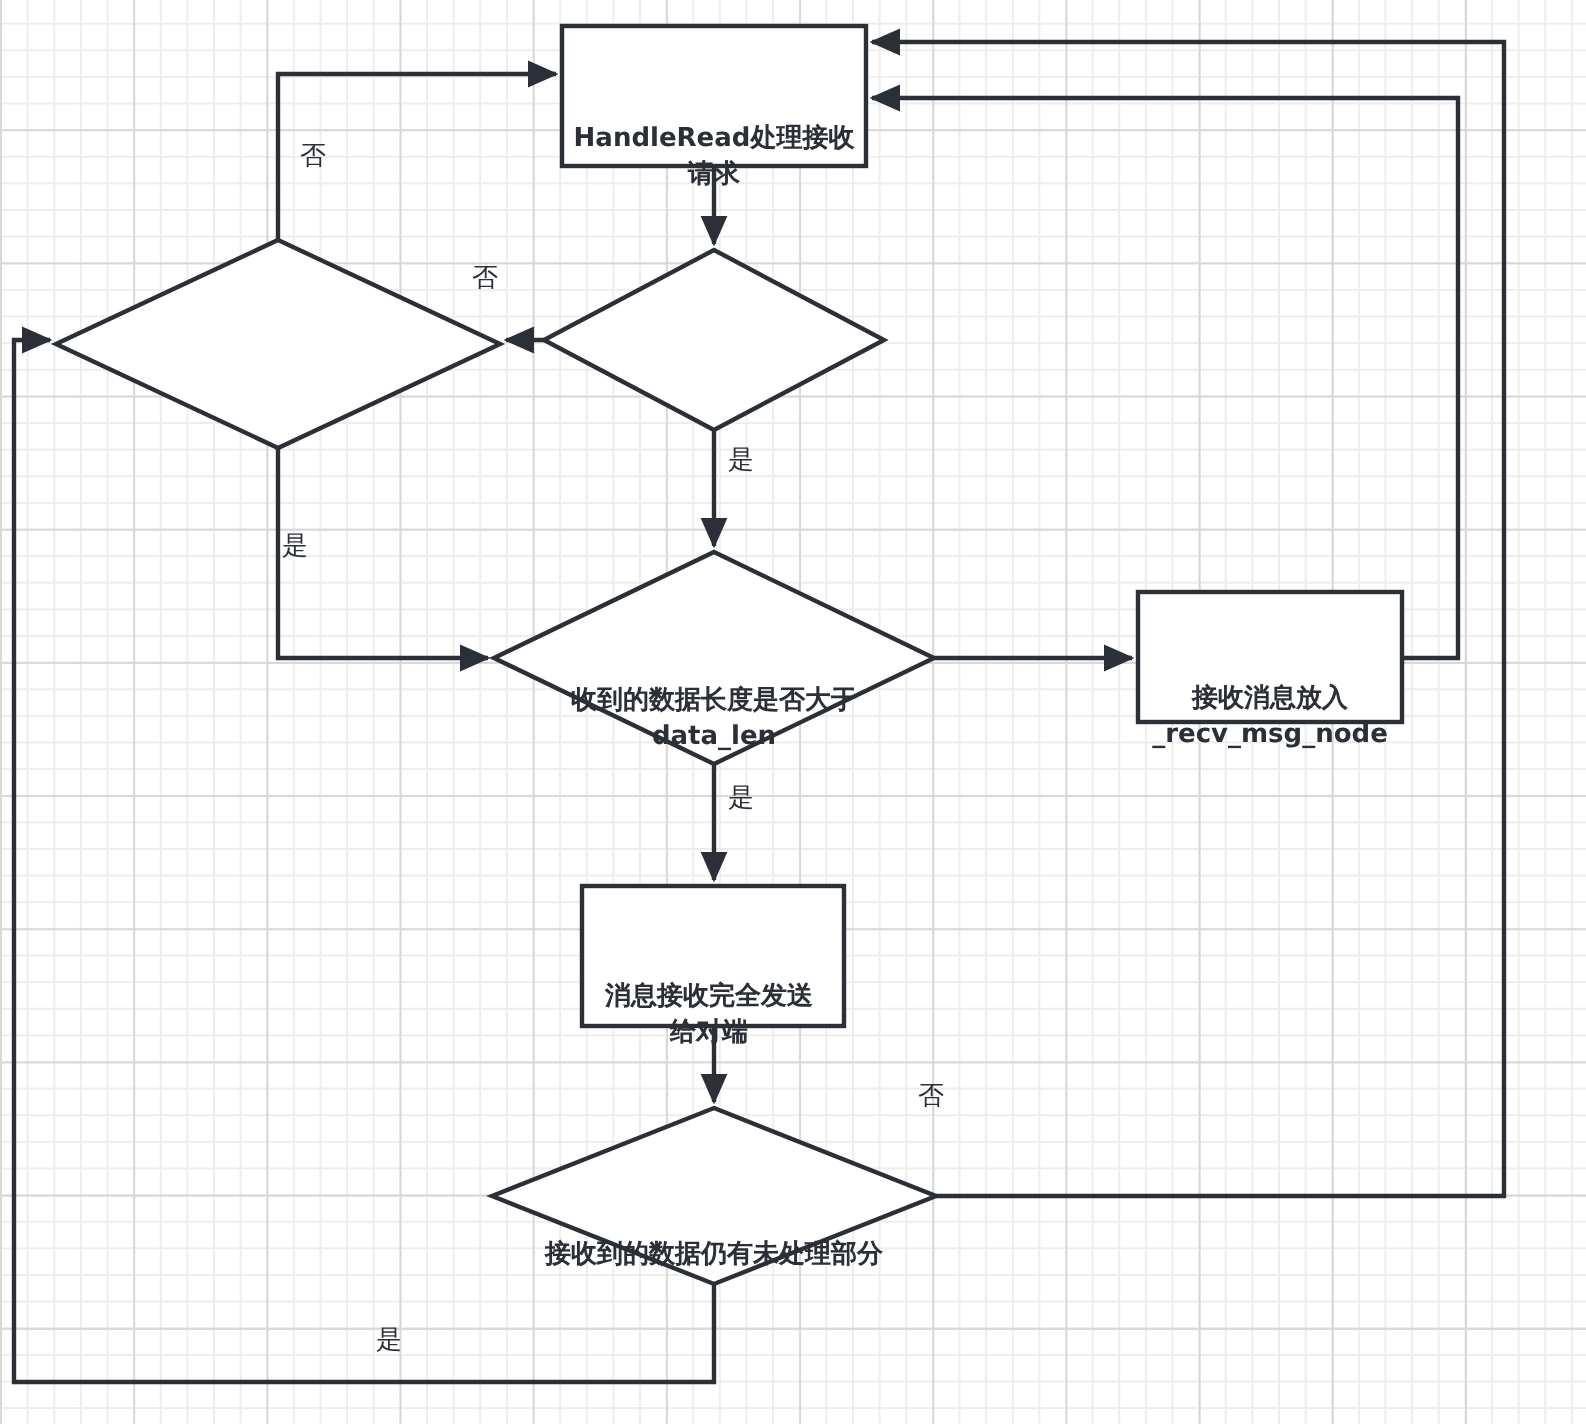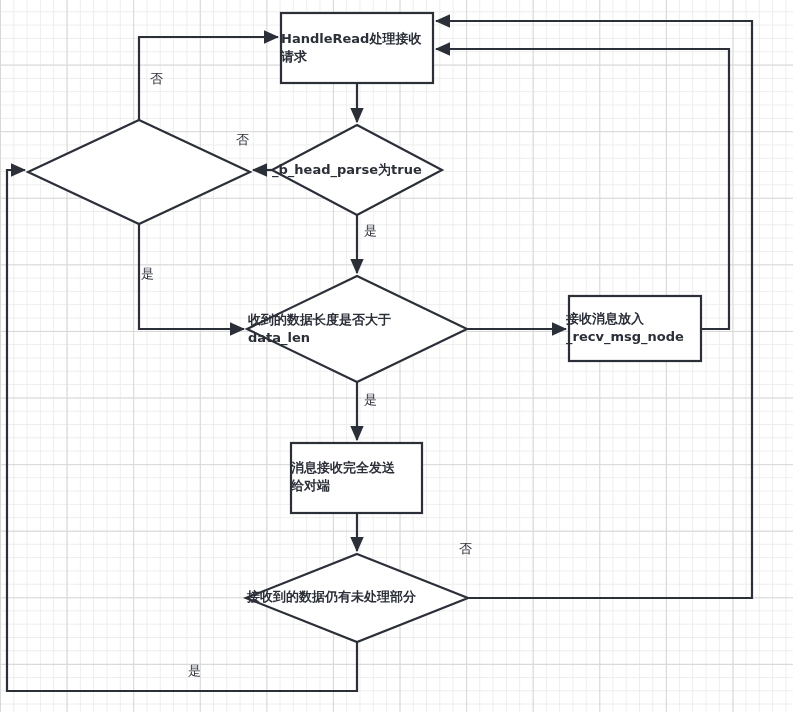--- a/index.html
+++ b/index.html
@@ -33,23 +33,24 @@
     position: absolute;
     left: 0;
     top: 0;
   }
   .node-label {
     position: absolute;
     color: #2b2f38;
     font-weight: bold;
     font-size: 13px;
     line-height: 18px;
-    text-align: left;
+    text-align: center;
     white-space: pre-line;
     pointer-events: none;
+    margin-top: 31px;
   }
   .edge-label {
     position: absolute;
     color: #2b2f38;
     font-size: 13px;
     line-height: 15px;
     text-align: center;
     white-space: nowrap;
   }
 </style>
@@ -97,21 +98,20 @@
       <path d="M 468 598 L 752 598 L 752 21 L 436 21" marker-end="url(#arrow)"></path>
 
       <path d="M 357 642 L 357 691 L 7 691 L 7 170 L 25 170" marker-end="url(#arrow)"></path>
     </g>
   </svg>
 
   <div class="node-label" style="left:281px; top:30px; width:152px;">HandleRead处理接收
 请求</div>
 
 
-  <div class="node-label" style="left:272px; top:161px; width:170px;">_b_head_parse为true</div>
 
   <div class="node-label" style="left:566px; top:310px; width:138px;">接收消息放入
 _recv_msg_node</div>
 
   <div class="node-label" style="left:248px; top:311px; width:218px;">收到的数据长度是否大于
 data_len</div>
 
   <div class="node-label" style="left:291px; top:459px; width:127px;">消息接收完全发送
 给对端</div>
 

